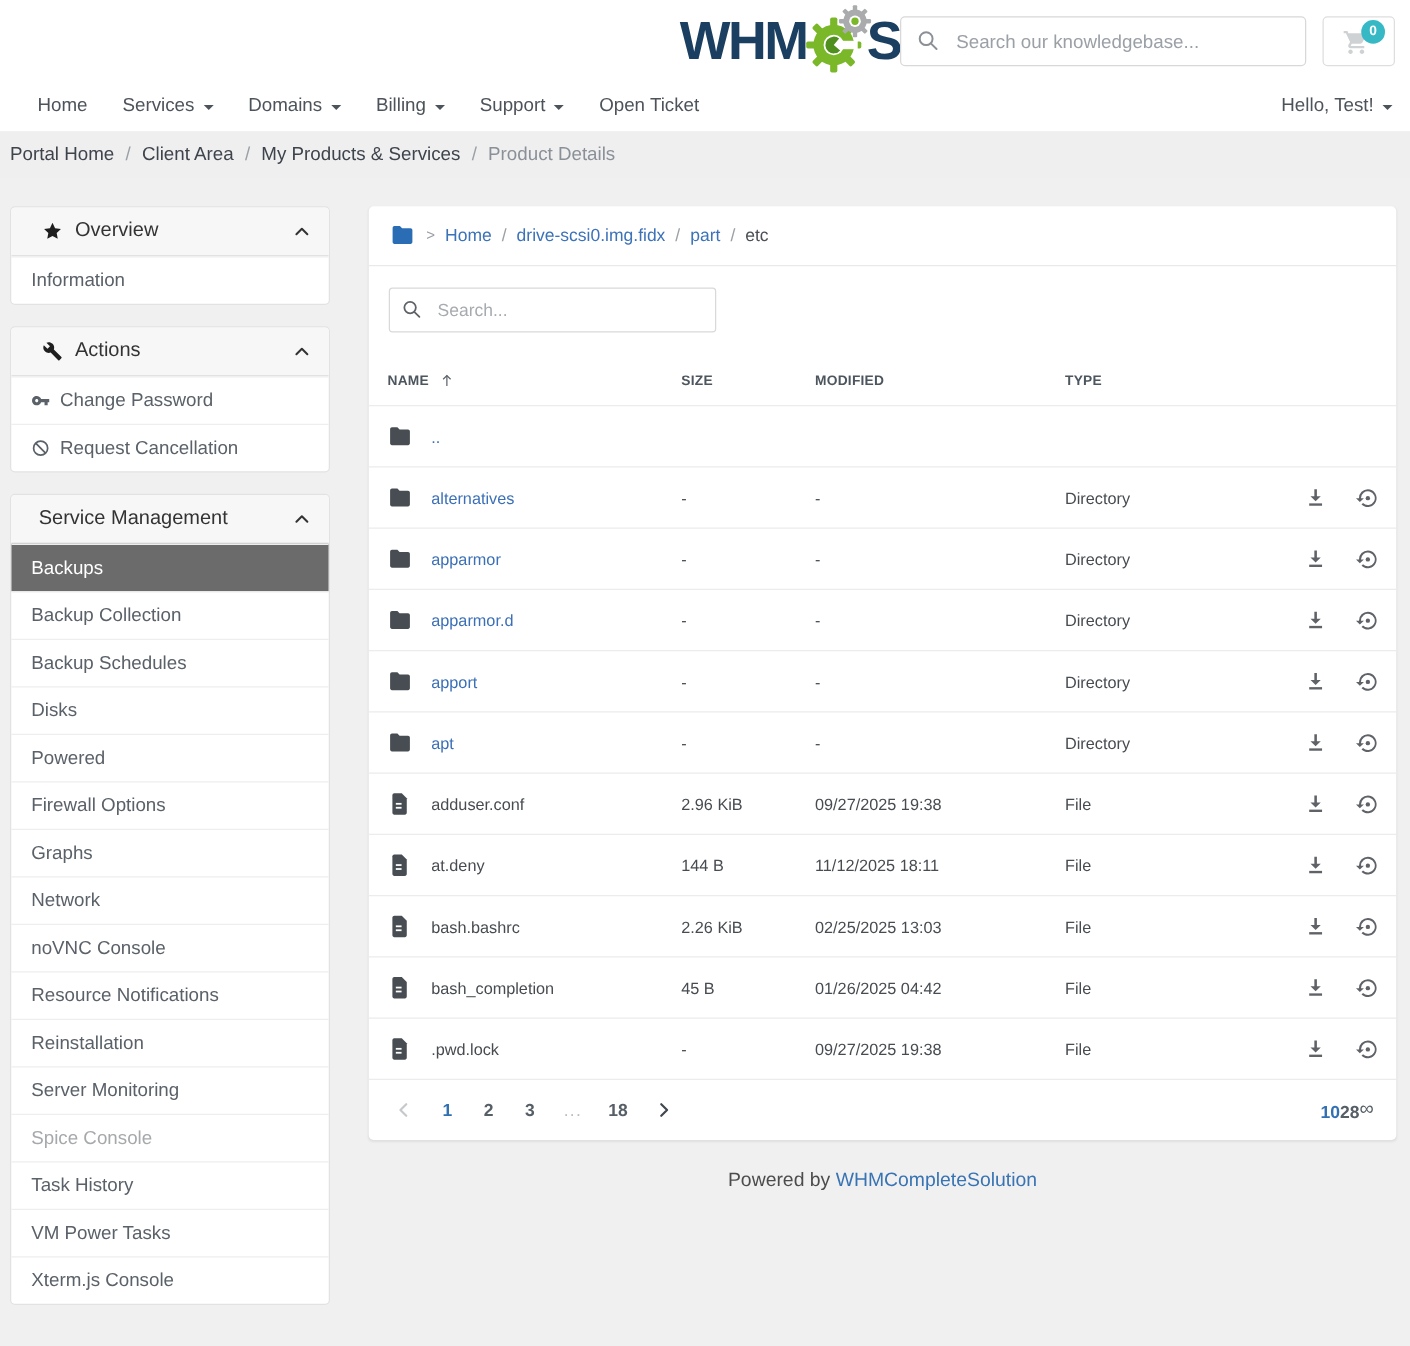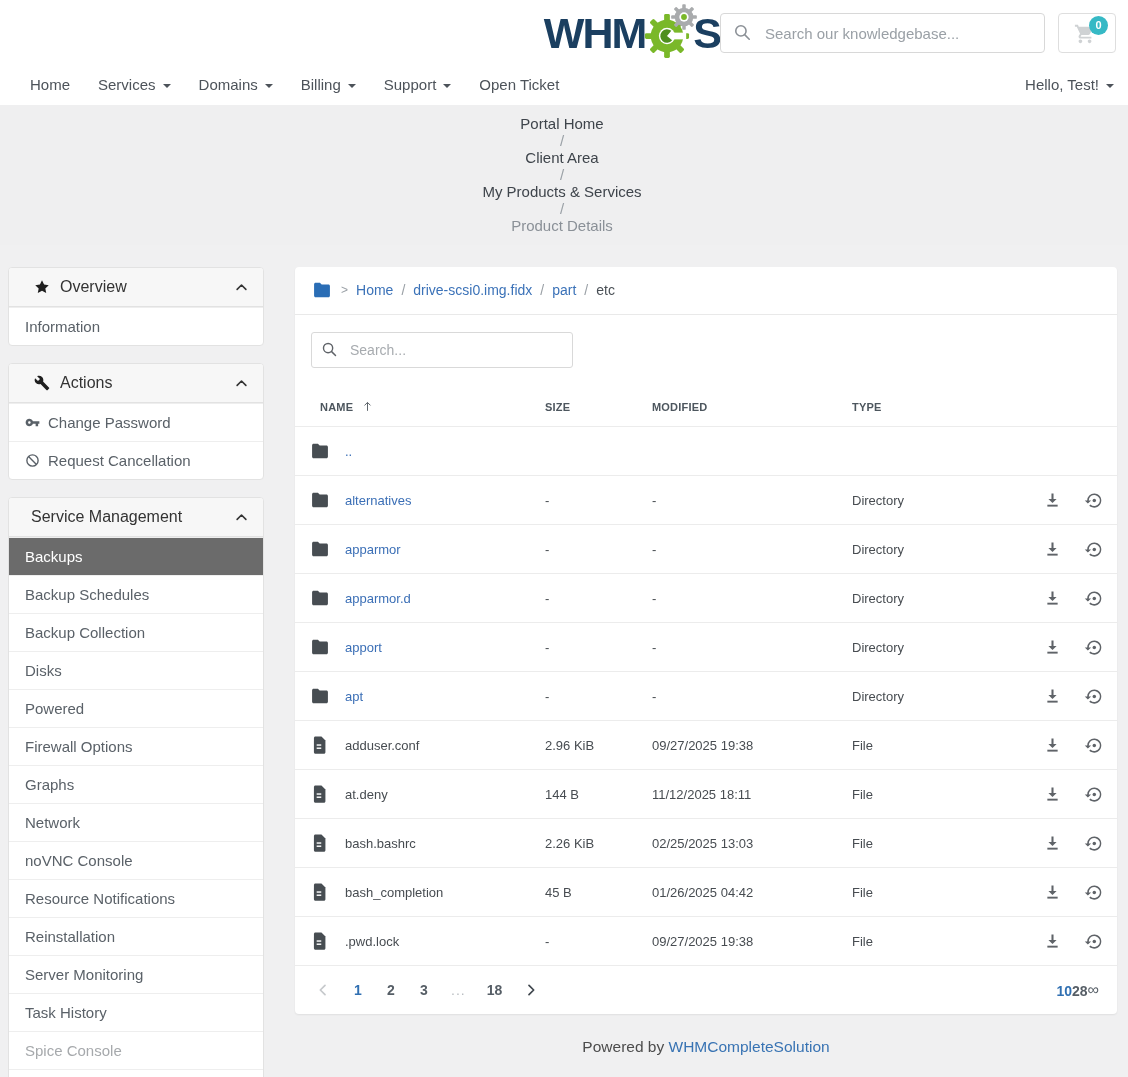--- a/index.html
+++ b/index.html
@@ -28,21 +28,21 @@
   .cartbtn .badge { position:absolute; top:2px; right:7px; width:19px; height:19px; border-radius:50%; background:#36b9c5; color:#fff; font-size:11px; font-weight:bold; line-height:19px; text-align:center; }
 
   
   .mainnav { background:#fff; height:41px; display:flex; align-items:center; justify-content:space-between; padding:0 14px 0 30px; font-size:15px; }
   .nav-left { display:flex; gap:28px; align-items:center; }
   .nav-item { color:#4d535a; cursor:pointer; display:flex; align-items:center; }
   .caret { display:inline-block; width:0; height:0; border-left:4px solid transparent; border-right:4px solid transparent; border-top:4px solid #4d535a; margin-left:7px; margin-top:2px; }
   .nav-user { color:#4d535a; cursor:pointer; display:flex; align-items:center; }
 
   
-  .crumbbar { background:#efeff0; padding:10px 12px 11px 8px; font-size:15px; display:flex; align-items:center;flex-direction:column; }
+  .crumbbar { background:#efeff0; padding:10px 12px 11px 8px; font-size:15px; display:flex; align-items:center; }
   .crumbbar a { color:#3e444b; }
   .crumbbar .sep { color:#9aa0a6; margin:0 9px; }
   .crumbbar .cur { color:#8a9097; }
 
   
   .content { display:flex; align-items:flex-start; padding:22px 11px 0 8px; gap:31px; }
 
   
   .sidebar { width:256px; flex:none; }
   .side-panel { background:#fff; border:1px solid #e2e2e2; border-radius:4px; margin-bottom:17px; overflow:hidden; }
@@ -70,21 +70,21 @@
   .fm-search { padding:17px 16px 16px; }
   .fm-search .box { position:relative; width:262px; height:36px; }
   .fm-search input { width:100%; height:100%; border:1px solid #d9d9d9; border-radius:3px; padding:0 10px 0 38px; font-size:14px; color:#555; font-family:inherit; outline:none; }
   .fm-search input::placeholder { color:#a7abaf; }
   .fm-search .sic { position:absolute; left:10px; top:9px; width:17px; height:17px; color:#5f6368; }
 
   .ftable { width:100%; }
   .fhead, .frow { display:grid; grid-template-columns:250px 107px 200px 172px 1fr; align-items:center; }
   .fhead { padding:16px 0 13px; }
   .fhead .hcell { font-size:11px; font-weight:bold; color:#4d565e; letter-spacing:.2px; display:flex; align-items:center; }
-  .fhead .hcell:first-child { padding-left:15px;margin-left:10px; }
+  .fhead .hcell:first-child { padding-left:15px; }
   .fhead .sort { width:13px; height:13px; margin-left:8px; color:#5a6268; }
   .frow { min-height:49px; border-top:1px solid #ececec; font-size:13px; color:#474c51; }
   .ncell { display:flex; align-items:center; padding-left:15px; }
   .ncell .ric { width:20px; height:20px; color:#474d52; margin-right:15px; flex:none; }
   .ncell a { color:#3b6fb6; }
   .acell { display:flex; justify-content:flex-end; gap:22px; padding-right:14px; color:#5f6368; }
   .acell .act { width:19px; height:19px; cursor:pointer; color:#5f6368; }
 
   .fpag { border-top:1px solid #ececec; display:flex; justify-content:space-between; align-items:center; padding:15px 18px 15px 20px; font-size:14px; font-weight:bold; color:#565e66; }
   .fpag .pleft { display:flex; align-items:center; gap:21px; }
@@ -304,33 +304,33 @@
       </div>
 
       <div class="side-panel">
         <div class="side-head noicon">
           <span>Service Management</span>
           <svg class="chev">
               <use href="#i-chevup"></use>
             </svg>
         </div>
         <div class="side-item active">Backups</div>
+        <div class="side-item">Backup Collection</div>
         <div class="side-item">Backup Schedules</div>
-        <div class="side-item">Backup Collection</div>
         <div class="side-item">Disks</div>
         <div class="side-item">Powered</div>
         <div class="side-item">Firewall Options</div>
         <div class="side-item">Graphs</div>
         <div class="side-item">Network</div>
         <div class="side-item">noVNC Console</div>
         <div class="side-item">Resource Notifications</div>
         <div class="side-item">Reinstallation</div>
         <div class="side-item">Server Monitoring</div>
+        <div class="side-item disabled">Spice Console</div>
         <div class="side-item">Task History</div>
-        <div class="side-item disabled">Spice Console</div>
         <div class="side-item">VM Power Tasks</div>
         <div class="side-item">Xterm.js Console</div>
       </div>
     </aside>
 
     <div class="maincol">
       <div class="filemgr">
 
         <div class="fm-crumb">
           <svg class="fic">

